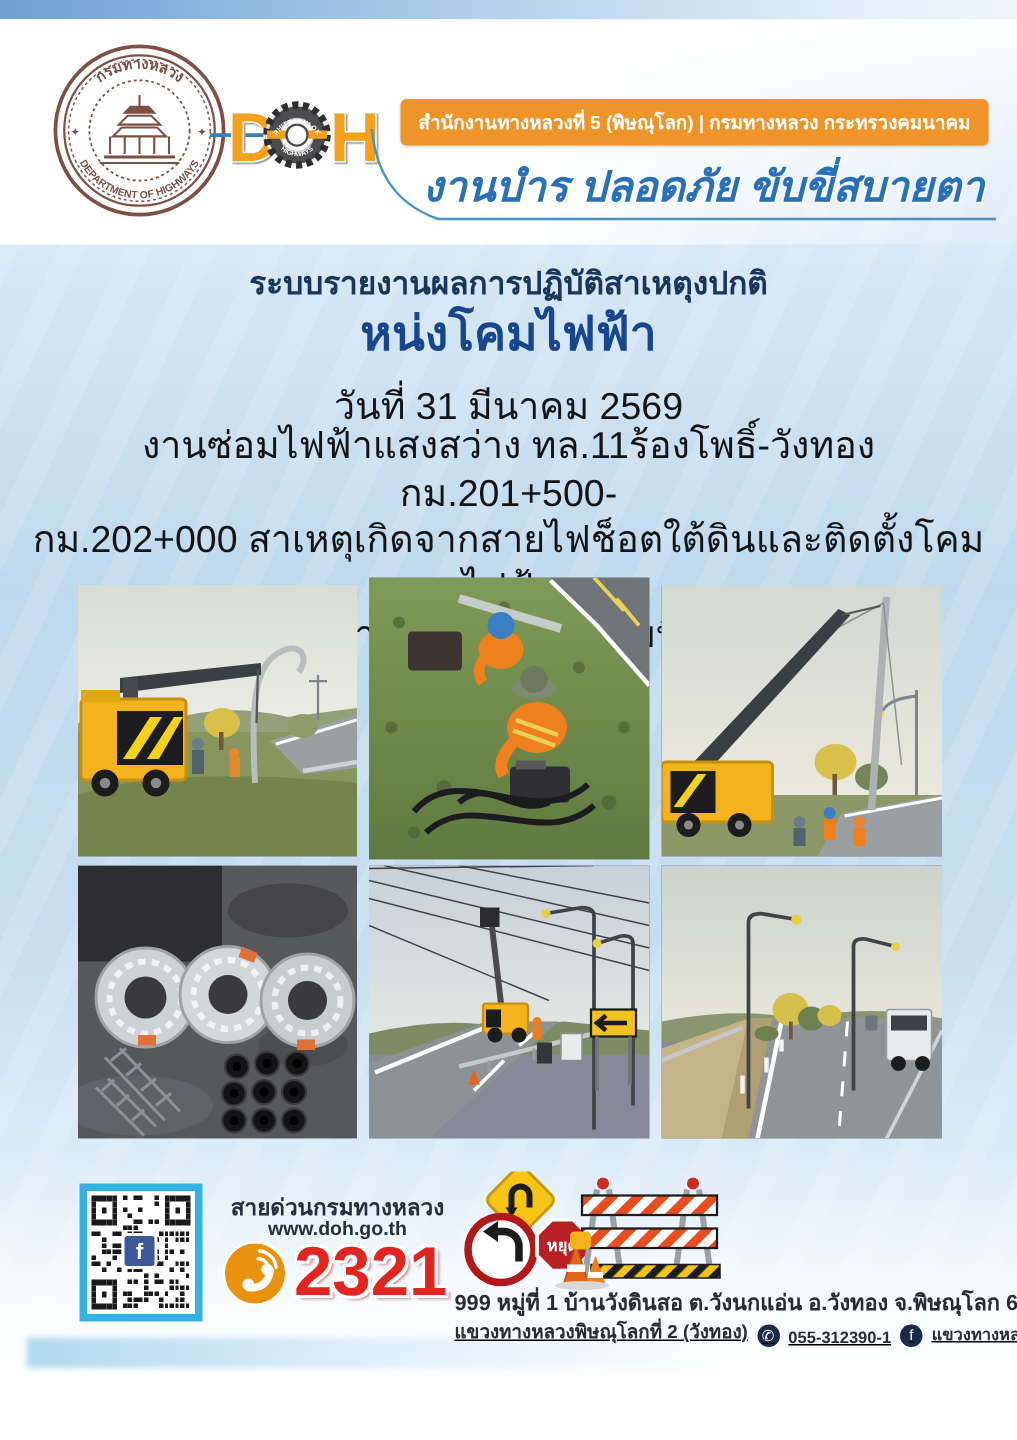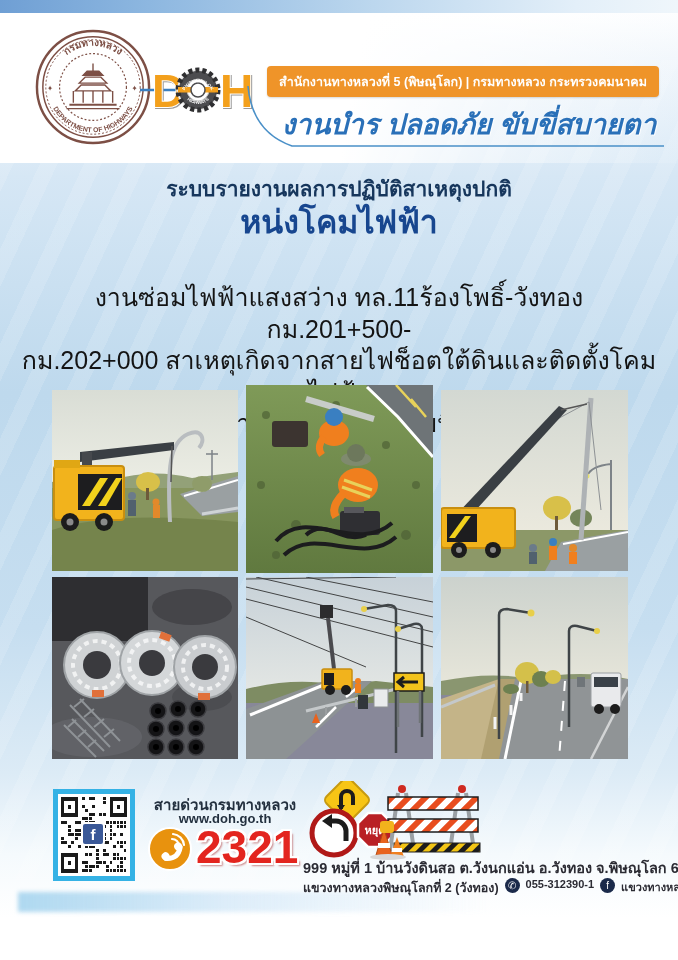--- a/index.html
+++ b/index.html
@@ -57,21 +57,21 @@
       font-size:15px;font-weight:bold;color:#23303f;}
   .website{position:absolute;left:150px;top:811px;width:150px;text-align:center;
       font-size:13px;font-weight:bold;color:#23303f;}
   .phone-circle{position:absolute;left:148px;top:827px;width:44px;height:44px;}
   .hotline-number{position:absolute;left:196px;top:820px;font-size:46px;font-weight:bold;color:#e3251f;
       text-shadow:-2px -2px 0 #fff,2px -2px 0 #fff,-2px 2px 0 #fff,2px 2px 0 #fff,3px 3px 2px rgba(160,20,20,.5);}
   .traffic{position:absolute;left:302px;top:781px;width:205px;height:80px;}
   .doh-pl2{position:absolute;left:538px;top:810px;width:130px;text-align:center;
       font-size:27px;font-weight:bold;color:#dcc98c;letter-spacing:1px;}
   .address{position:absolute;left:303px;top:856px;width:370px;font-size:14.5px;font-weight:bold;color:#2b2b33;white-space:nowrap;}
-  .contact-row{position:absolute;left:303px;top:878px;width:370px;height:20px;display:flex;align-items:flex-start;gap:6px;}
+  .contact-row{position:absolute;left:303px;top:878px;width:370px;height:20px;display:flex;align-items:flex-end;gap:6px;text-decoration:underline;}
   .district{font-size:12.5px;font-weight:bold;color:#2b2b33;white-space:nowrap;}
   .mini-badge{width:15px;height:15px;border-radius:50%;background:#1b2a4a;color:#fff;display:flex;
       align-items:center;justify-content:center;font-size:10px;flex:0 0 auto;}
   .mini-txt{font-size:11px;font-weight:bold;color:#2b2b33;white-space:nowrap;}
 </style>
 </head>
 <body>
 
 <div class="page">
   <div class="topbar"></div>
@@ -134,20 +134,21 @@
   <div class="org-bar">สำนักงานทางหลวงที่ 5 (พิษณุโลก) | กรมทางหลวง กระทรวงคมนาคม</div>
   <div class="swoosh">
     <svg viewBox="0 0 430 72" width="430" height="72">
       <path d="M8 2 Q12 48 52 62 L424 62" fill="none" stroke="#4a90c8" stroke-width="1.6"></path>
     </svg>
   </div>
   <div class="motto">งานบำร ปลอดภัย ขับขี่สบายตา</div>
 
   <div class="sys-title">ระบบรายงานผลการปฏิบัติสาเหตุงปกติ</div>
   <div class="unit-title">หน่งโคมไฟฟ้า</div>
+  <div class="date-line">วันที่ 31 มีนาคม 2569</div>
   <div class="desc">
     <div>งานซ่อมไฟฟ้าแสงสว่าง ทล.11ร้องโพธิ์-วังทอง กม.201+500-</div>
     <div>กม.202+000 สาเหตุเกิดจากสายไฟช็อตใต้ดินและติดตั้งโคมไฟฟ้า</div>
     <div>แสงสว่าง ทดแทนของเดิมที่ชำรุด</div>
   </div>
 
   <div class="photo p1" title="crane-truck-lifting-bent-pole-roadside">
     <svg viewBox="0 0 186 181" preserveAspectRatio="none">
       <defs>
           <linearGradient id="sky1" x1="0" y1="0" x2="0" y2="1">

